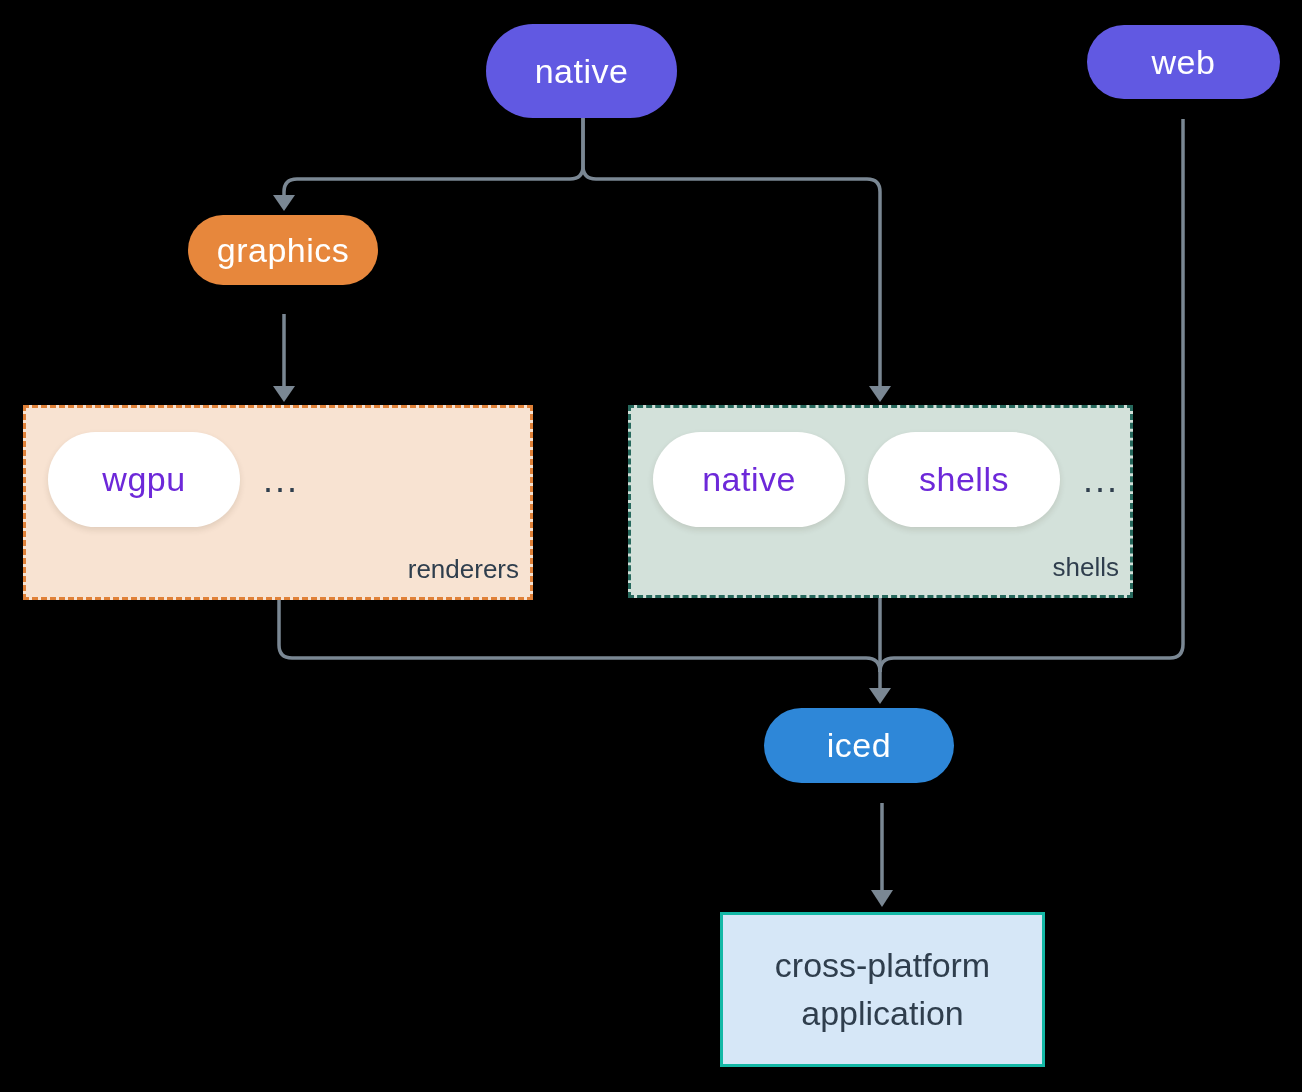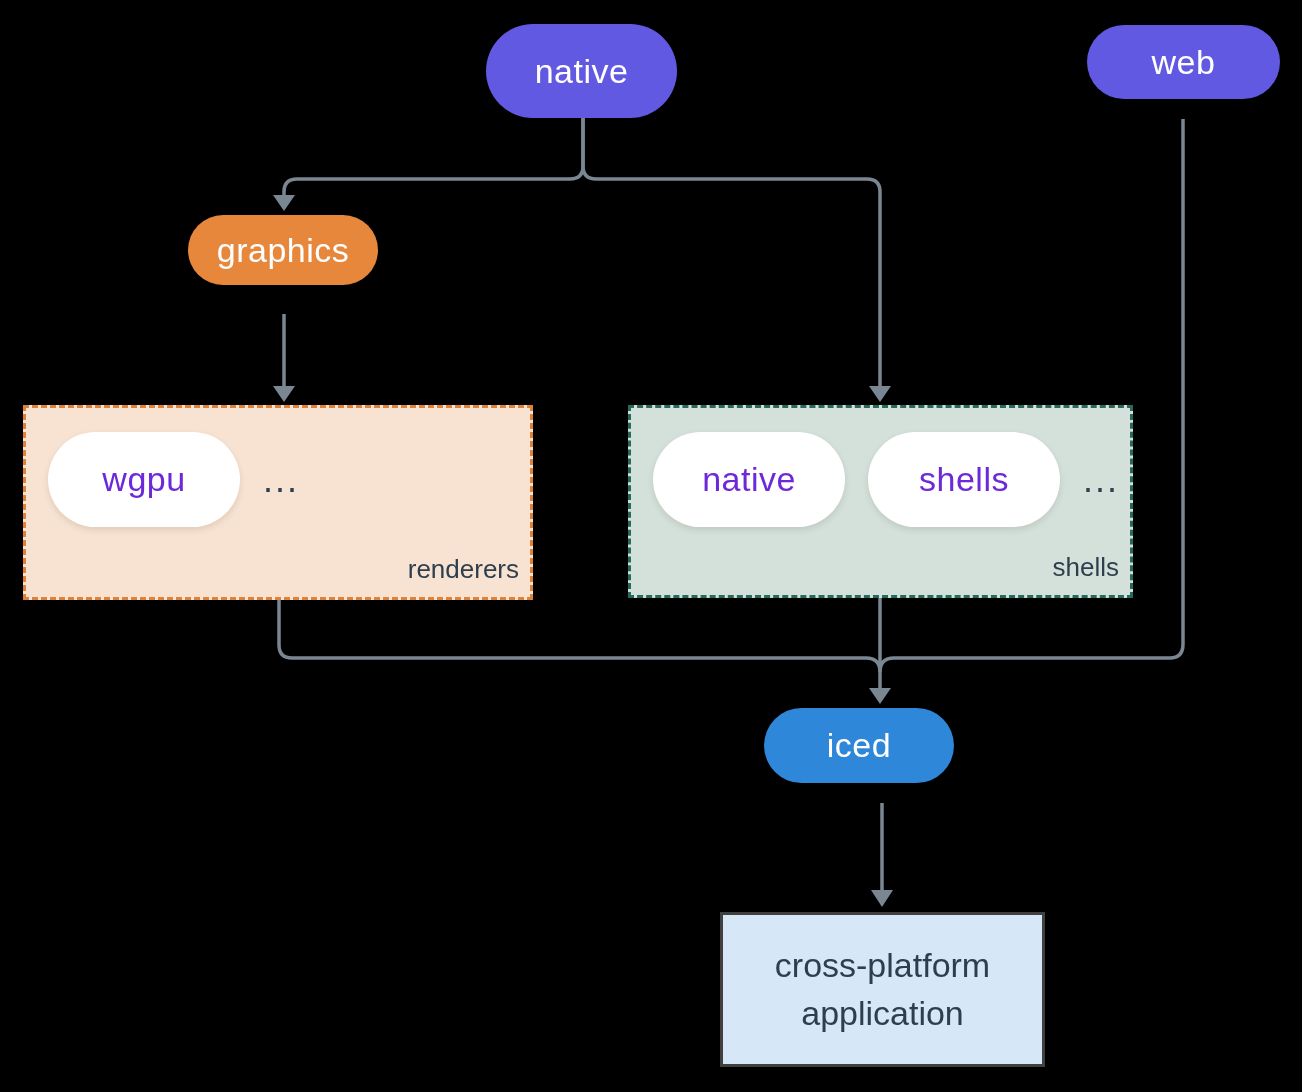--- a/index.html
+++ b/index.html
@@ -91,21 +91,21 @@
     font-size: 26px;
     color: #2f3e4d;
     margin-left: 24px;
   }
   .app-box {
     position: absolute;
     left: 720px; top: 912px;
     width: 325px; height: 155px;
     box-sizing: border-box;
     background: #d6e7f7;
-    border: 3px solid #404040;
+    border: 3px solid #14b8a6;
     display: flex;
     align-items: center;
     justify-content: center;
     text-align: center;
     font-size: 34px;
     line-height: 1.4;
     color: #2f3e4d;
     padding: 0 30px;
   }
   #node-native   { left: 486px;  top: 24px;  width: 191px; height: 94px; }

